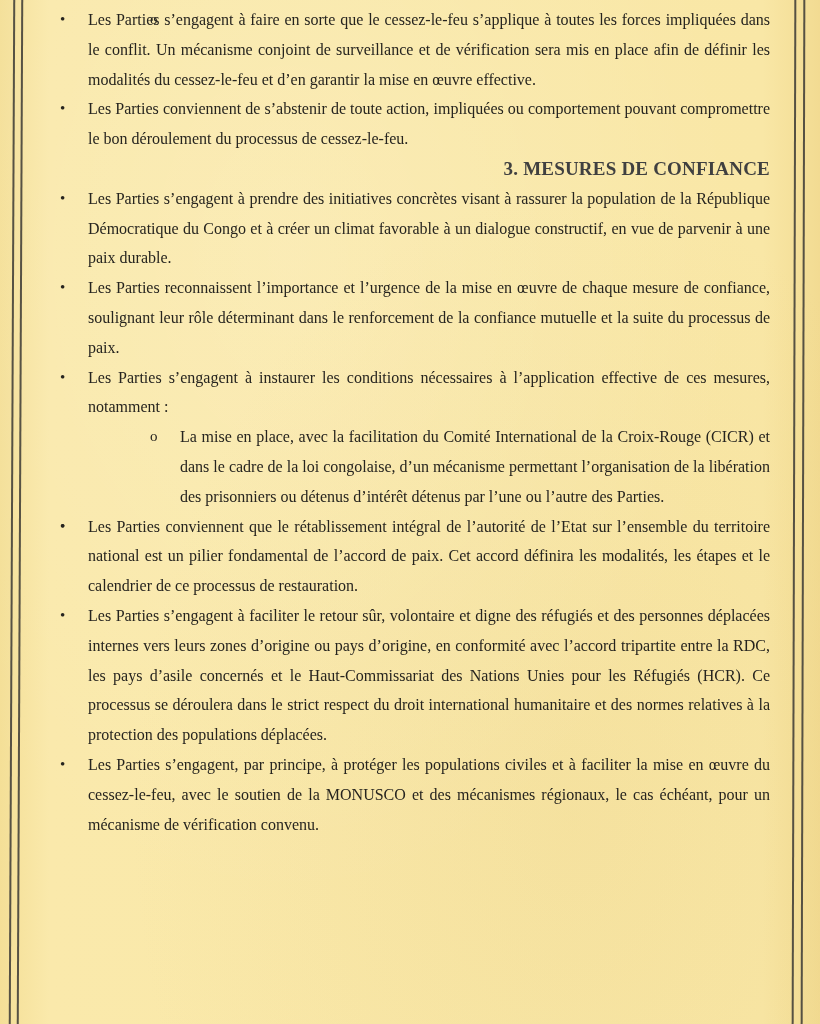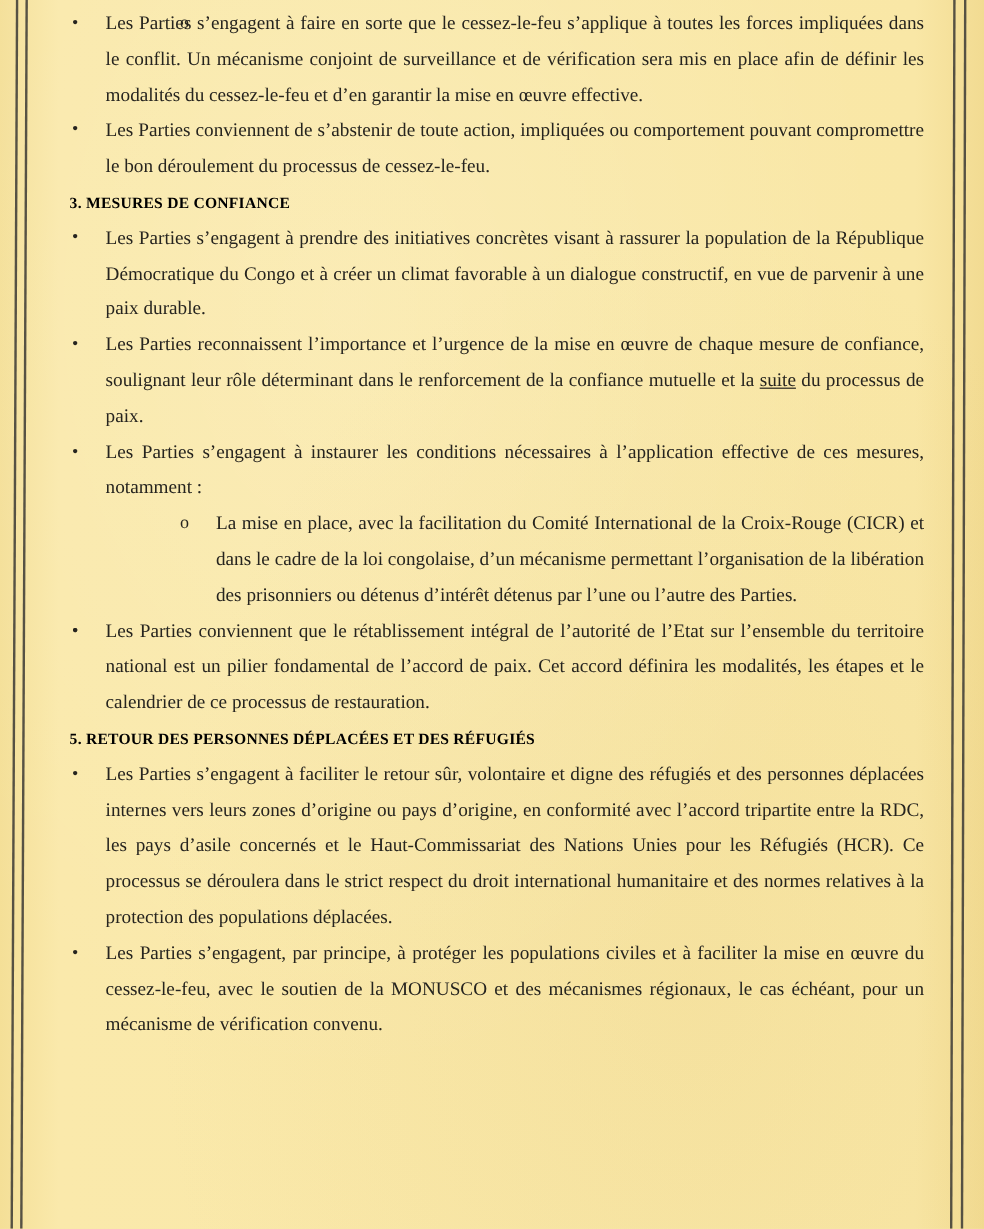--- a/index.html
+++ b/index.html
@@ -48,26 +48,26 @@
   .item .marker {
     position: absolute;
     font-size: 15px;
   }
   .bullet { padding-left: 30px; }
   .bullet > .marker { left: 2px; top: 0; }
   .sub { padding-left: 122px; }
   .sub > .marker { left: 92px; top: 0; }
   .heading {
     font-weight: bold;
-    font-size: 13px;
+    font-size: 19px;
     letter-spacing: 0.2px;
-    color: #000000;
-    text-align: left;
+    color: #404040;
+    text-align: right;
   }
-  .underline { text-decoration: underline; }
+  .underline { }
 </style>
 </head>
 <body>
 
 <div class="rule rule-left-outer"></div>
 <div class="rule rule-left-inner"></div>
 <div class="rule rule-right-outer"></div>
 <div class="rule rule-right-inner"></div>
 
 <div class="page-inner">
@@ -111,21 +111,20 @@
 
   <div class="item bullet">
     <span class="marker">•</span>
   </div>
 
   <div class="item bullet">
     <span class="marker">•</span>
     <span>Les Parties conviennent que le rétablissement intégral de l’autorité de l’Etat sur l’ensemble du territoire national est un pilier fondamental de l’accord de paix. Cet accord définira les modalités, les étapes et le calendrier de ce processus de restauration.</span>
   </div>
 
-  <div class="item heading">5. RETOUR DES PERSONNES DÉPLACÉES ET DES RÉFUGIÉS</div>
 
   <div class="item bullet">
     <span class="marker">•</span>
     <span>Les Parties s’engagent à faciliter le retour sûr, volontaire et digne des réfugiés et des personnes déplacées internes vers leurs zones d’origine ou pays d’origine, en conformité avec l’accord tripartite entre la RDC, les pays d’asile concernés et le Haut-Commissariat des Nations Unies pour les Réfugiés (HCR). Ce processus se déroulera dans le strict respect du droit international humanitaire et des normes relatives à la protection des populations déplacées.</span>
   </div>
 
 
   <div class="item bullet">
     <span class="marker">•</span>
     <span>Les Parties s’engagent, par principe, à protéger les populations civiles et à faciliter la mise en œuvre du cessez-le-feu, avec le soutien de la MONUSCO et des mécanismes régionaux, le cas échéant, pour un mécanisme de vérification convenu.</span>

